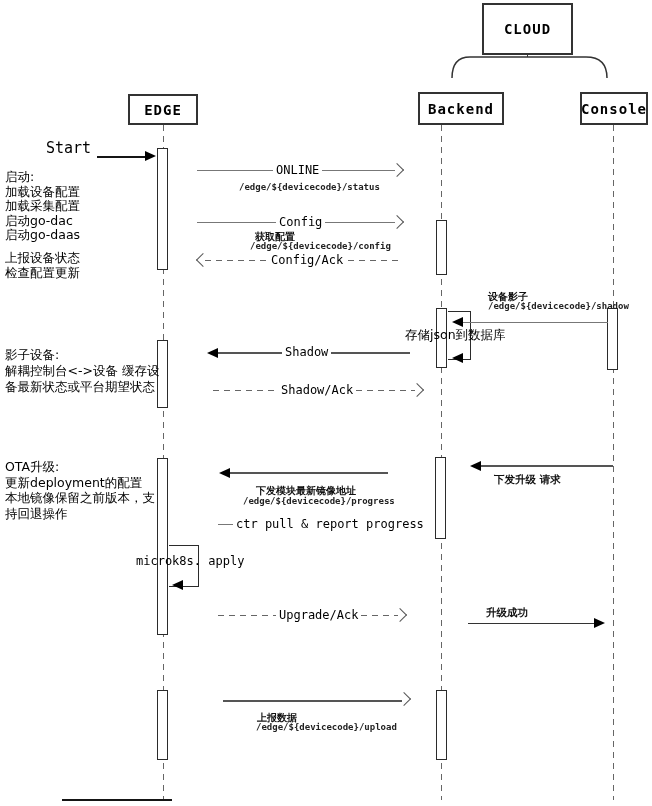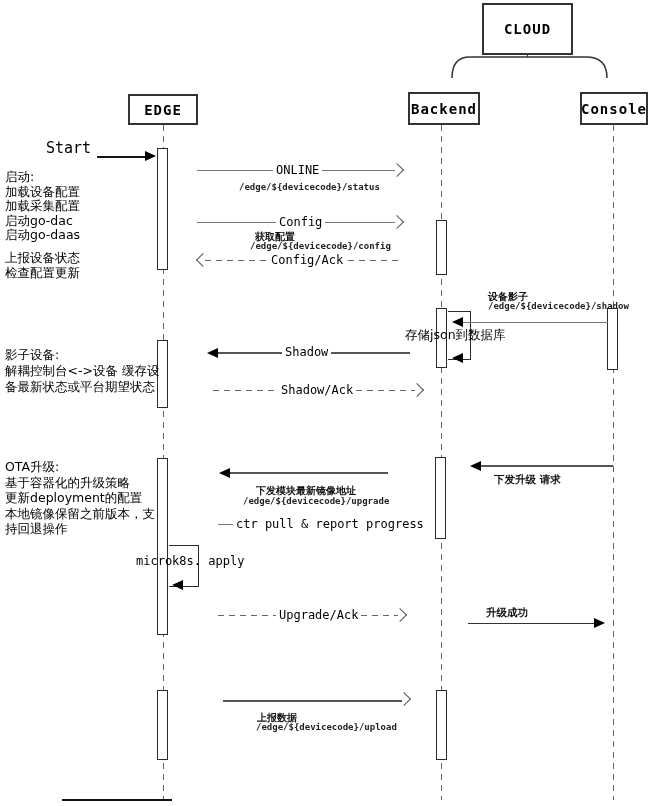--- a/index.html
+++ b/index.html
@@ -39,21 +39,21 @@
   <svg style="left:440px;top:38px" width="190" height="48" viewBox="0 0 190 48">
     <path d="M12,40 Q12,19 30,19 L146,19 Q167,19 167,40" fill="none" stroke="#333" stroke-width="1.5"></path>
   </svg>
 
   <div class="box" style="left:482px;top:3px;width:91px;height:52px">
     <span>CLOUD</span>
   </div>
   <div class="box" style="left:128px;top:94px;width:70px;height:31px">
     <span>EDGE</span>
   </div>
-  <div class="box" style="left:408px;top:92px;width:72px;height:33px">
+  <div class="box" style="left:418px;top:92px;width:86px;height:33px">
     <span>Backend</span>
   </div>
   <div class="box" style="left:580px;top:92px;width:68px;height:33px">
     <span>Console</span>
   </div>
 
   <div class="act" style="left:157px;top:148px;height:122px"></div>
   <div class="act" style="left:157px;top:340px;height:68px"></div>
   <div class="act" style="left:157px;top:458px;height:177px"></div>
   <div class="act" style="left:157px;top:690px;height:70px"></div>
@@ -99,21 +99,21 @@
   <div class="oh-r" style="left:412px;top:385px"></div>
   <div class="lbl" style="left:278px;top:383px">Shadow/Ack</div>
 
   <div class="line" style="left:476px;top:465px;width:137px;height:2px;background:#555"></div>
   <div class="fh-l" style="left:470px;top:461px"></div>
   <div class="cnlbl" style="left:494px;top:473px">下发升级 请求</div>
 
   <div class="line" style="left:226px;top:472px;width:162px;height:2px;background:#555"></div>
   <div class="fh-l" style="left:219px;top:468px"></div>
   <div class="cnlbl" style="left:256px;top:484px;font-size:10px">下发模块最新镜像地址</div>
-  <div class="path" style="left:243px;top:496px">/edge/${devicecode}/upgrade</div>
+  <div class="path" style="left:243px;top:496px">/edge/${devicecode}/progress</div>
 
   <div class="line" style="left:218px;top:524px;width:182px"></div>
   <div class="oh-r" style="left:397px;top:519px"></div>
   <div class="lbl" style="left:233px;top:517px">ctr pull &amp; report progress</div>
 
   <div class="loop" style="left:169px;top:545px;width:29px;height:40px"></div>
   <div class="fh-l" style="left:172px;top:580px"></div>
   <div class="plain" style="left:136px;top:554px;font-size:12px">microk8s. apply</div>
 
   <div class="dline" style="left:218px;top:615px;width:180px"></div>
@@ -142,19 +142,18 @@
     <div>上报设备状态</div>
     <div>检查配置更新</div>
   </div>
   <div class="note" style="left:5px;top:347px">
     <div style="line-height:16px">影子设备:</div>
     <div style="line-height:16px">解耦控制台&lt;-&gt;设备 缓存设</div>
     <div style="line-height:16px">备最新状态或平台期望状态</div>
   </div>
   <div class="note" style="left:5px;top:459px">
     <div style="line-height:15.5px">OTA升级:</div>
-    <div style="line-height:15.5px">基于容器化的升级策略</div>
     <div style="line-height:15.5px">更新deployment的配置</div>
     <div style="line-height:15.5px">本地镜像保留之前版本，支</div>
     <div style="line-height:15.5px">持回退操作</div>
   </div>
 
 </div>
 
 </body></html>

